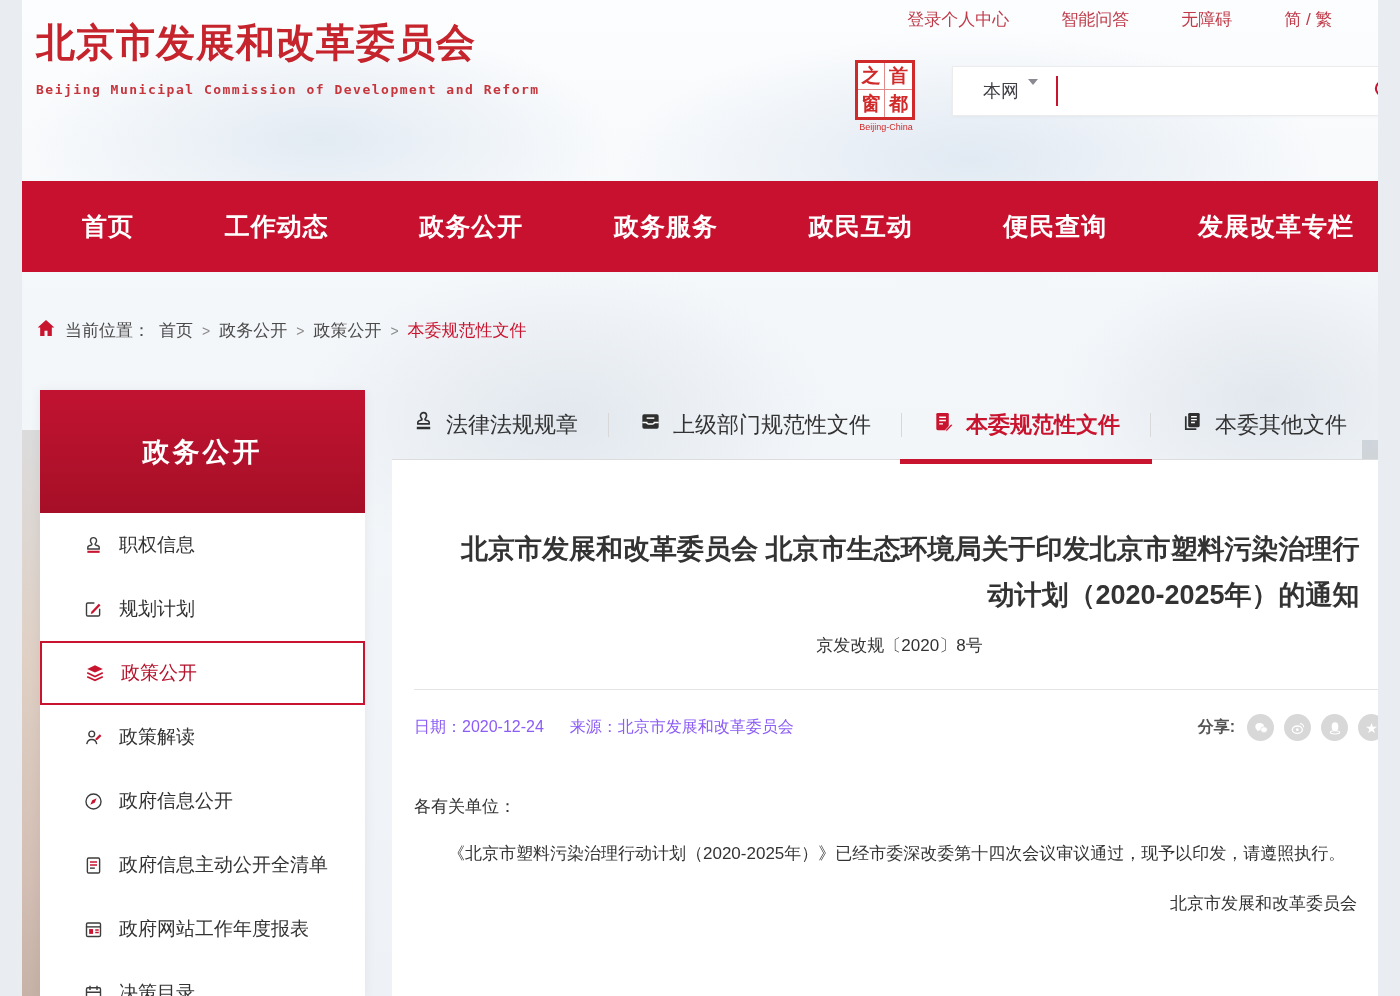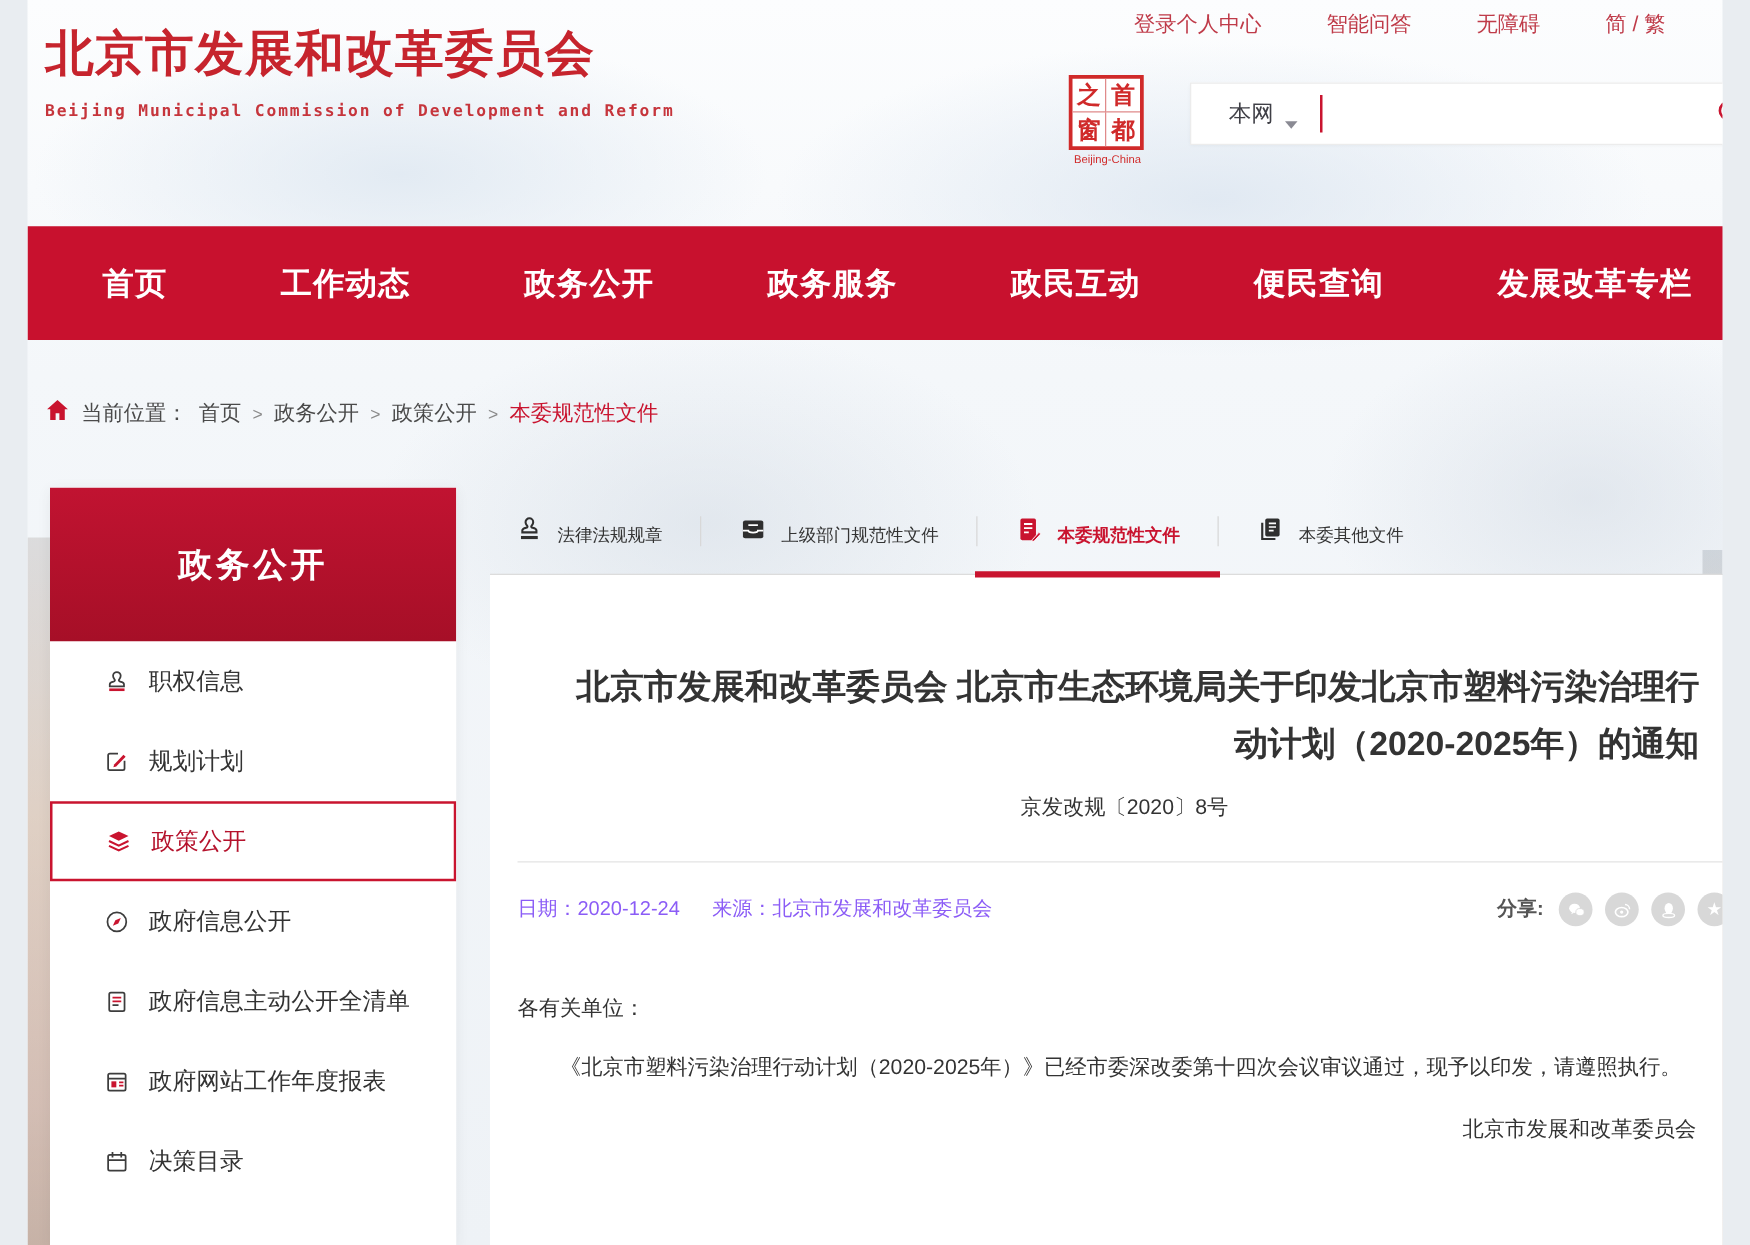--- a/index.html
+++ b/index.html
@@ -32,21 +32,21 @@
   .seal-grid { width:60px; height:60px; border:3px solid #d02a2a; display:grid;
     grid-template-columns:1fr 1fr; grid-template-rows:1fr 1fr; background:#fff; }
   .seal-grid span { display:flex; align-items:center; justify-content:center;
     font-size:19px; font-weight:700; color:#d02a2a; }
   .seal-grid span:nth-child(1){ border-right:1px solid #e08a8a; border-bottom:1px solid #e08a8a; }
   .seal-grid span:nth-child(2){ border-bottom:1px solid #e08a8a; }
   .seal-grid span:nth-child(3){ border-right:1px solid #e08a8a; }
   .seal-cap { margin-top:2px; font-size:9px; font-weight:400; color:#d02a2a; letter-spacing:0; }
   .search { position:absolute; left:930px; top:66px; width:456px; height:50px; background:#fff;
     border:1px solid #ececec; box-shadow:0 1px 3px rgba(0,0,0,.04); display:flex; align-items:center; }
-  .search-scope { display:flex; align-items:flex-end; gap:9px; padding-left:30px; cursor:pointer; }
+  .search-scope { display:flex; align-items:flex-start; gap:9px; padding-left:30px; cursor:pointer; }
   .search-scope-label { font-size:18px; color:#3f3f46; }
   .caret-down { width:0; height:0; border-left:5px solid transparent; border-right:5px solid transparent; border-top:6px solid #8a8a93; }
   .search-cursor { width:2px; height:30px; background:#c9142f; margin-left:18px; }
   .search input { flex:1; height:100%; border:none; outline:none; background:transparent; font-size:17px; padding:0 10px; }
   .search-btn { width:46px; height:48px; border:none; background:transparent; display:flex; align-items:center; justify-content:center; cursor:pointer; }
 
   
   .nav { position:absolute; left:0; top:181px; width:1400px; height:91px; background:#c8112e;
     display:flex; align-items:center; justify-content:space-between; padding:0 68px 0 60px; }
   .nav a { color:#fff; font-size:25px; font-weight:700; text-decoration:none; letter-spacing:1px; white-space:nowrap; }
@@ -63,21 +63,21 @@
   .sidebar-header { height:123px; background:linear-gradient(180deg,#c11331,#a60f27);
     display:flex; align-items:center; justify-content:center; color:#fff; font-size:27px; font-weight:700; letter-spacing:3px; }
   .side-item { height:64px; display:flex; align-items:center; gap:15px; padding-left:42px;
     font-size:19px; color:#333; cursor:pointer; }
   .side-item .ic { width:22px; height:22px; flex:0 0 22px; display:flex; align-items:center; justify-content:center; }
   .side-item.active { border:2px solid #c9142f; color:#b5122c; }
 
   
   .main { position:absolute; left:370px; top:390px; width:1015px; height:606px; }
   .tabs { position:relative; height:70px; display:flex; align-items:center; padding-left:20px; border-bottom:1px solid #dcdcdc; }
-  .tab { position:relative; display:flex; align-items:flex-end; gap:11px; font-size:14px; color:#333; cursor:pointer; white-space:nowrap; }
+  .tab { position:relative; display:flex; align-items:flex-start; gap:11px; font-size:22px; color:#333; cursor:pointer; white-space:nowrap; }
   .tab-sep { width:1px; height:24px; background:#d8d8d8; margin:0 30px; }
   .tab.active { color:#c9142f; font-weight:700; }
   .tab.active::after { content:""; position:absolute; left:-32px; right:-32px; bottom:-24px; height:5px; background:#c9142f; }
   .card { height:536px; background:#fff; padding:0 22px; }
   .art-title { margin:0 auto; padding-top:66px; width:920px; text-align:right;
     font-size:27px; font-weight:700; color:#333; line-height:46px; }
   .doc-num { margin-top:16px; text-align:center; font-size:17px; color:#333; }
   .divider { margin-top:32px; border-top:1px solid #e4e4e4; }
   .meta { margin-top:24px; display:flex; align-items:center; justify-content:space-between; }
   .meta-left { display:flex; gap:26px; font-size:16px; color:#8b5cf6; }
@@ -192,20 +192,30 @@
       <span class="ic">
         <svg width="22" height="22" viewBox="0 0 24 24">
             <path d="M12 3.5l8.5 4L12 11.5l-8.5-4z" fill="#c9142f"></path>
             <path d="M3.5 11.8l8.5 4 8.5-4" fill="none" stroke="#c9142f" stroke-width="1.8"></path>
             <path d="M3.5 16l8.5 4 8.5-4" fill="none" stroke="#c9142f" stroke-width="1.8"></path>
           </svg>
       </span>
       <span>政策公开</span>
     </div>
 
+    <div class="side-item">
+      <span class="ic">
+        <svg width="21" height="21" viewBox="0 0 24 24">
+            <circle cx="10" cy="8" r="3.3" fill="none" stroke="#3d3d3d" stroke-width="1.6"></circle>
+            <path d="M4.3 19.5c.6-3.5 3.1-5.2 5.7-5.2 2.6 0 5.1 1.7 5.7 5.2" fill="none" stroke="#3d3d3d" stroke-width="1.6"></path>
+            <path d="M14.8 12.8l4.4-4.4 1.8 1.8-4.4 4.4-2.4.6z" fill="#c9142f"></path>
+          </svg>
+      </span>
+      <span>政策解读</span>
+    </div>
 
     <div class="side-item">
       <span class="ic">
         <svg width="21" height="21" viewBox="0 0 24 24">
             <circle cx="12" cy="12" r="8.6" fill="none" stroke="#3d3d3d" stroke-width="1.6"></circle>
             <path d="M15.6 8.4l-2.3 5-5 2.2 2.3-5z" fill="#c9142f"></path>
           </svg>
       </span>
       <span>政府信息公开</span>
     </div>

